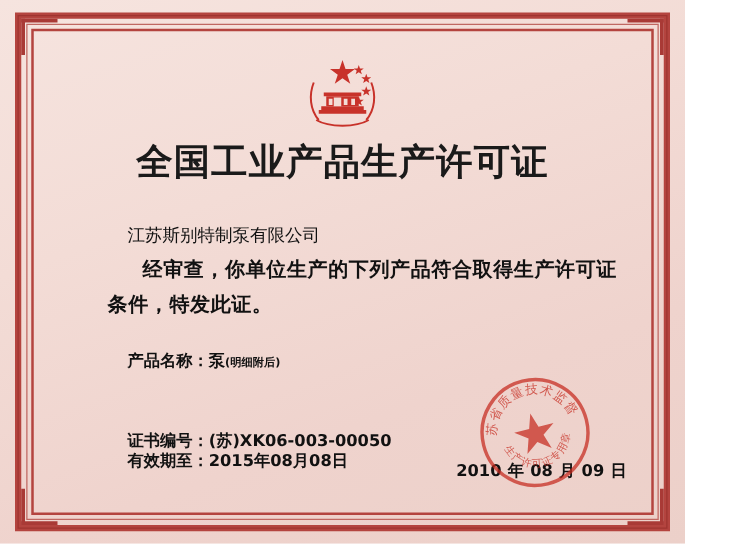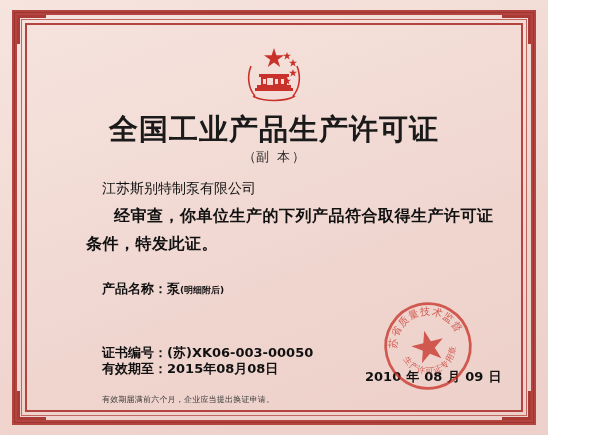--- a/index.html
+++ b/index.html
@@ -220,23 +220,20 @@
 
       <g stroke="#c8322a" stroke-width="1.6" fill="none">
         <path d="M14,20 C10,30 11,42 18,50"></path>
         <path d="M60,20 C64,30 63,42 56,50"></path>
         <path d="M16,50 C26,56 48,56 58,50"></path>
       </g>
     </svg>
 
     <div class="title">全国工业产品生产许可证</div>
 
-    <div class="subtitle">
-      <span>（</span><span class="paren">副  本</span><span>）</span>
-    </div>
 
     <div class="company">江苏斯别特制泵有限公司</div>
 
     <div class="body-line l2">条件，特发此证。</div>
     <div class="body-line l1">经审查，你单位生产的下列产品符合取得生产许可证</div>
 
     <div class="field f-product">
       <span class="label">产品名称：</span><span class="value">泵</span><span class="small">(明细附后)</span>
     </div>
 
@@ -247,21 +244,20 @@
     </div>
 
     <div class="field f-valid">
       <span class="label">有效期至：</span><span class="value">2015年08月08日</span>
     </div>
 
     <div class="date-line">
       <span class="num">2010</span><span>年</span><span class="num">08</span><span>月</span><span class="num">09</span><span>日</span>
     </div>
 
-    <div class="footnote">有效期届满前六个月，企业应当提出换证申请。</div>
 
     <svg class="seal" viewBox="0 0 100 100">
       <circle cx="50" cy="50" r="46" fill="none" stroke="#c62a1f" stroke-width="3"></circle>
       <polygon points="50,33 54.2,45.8 67.6,45.8 56.7,53.7 60.9,66.5 50,58.6 39.1,66.5 43.3,53.7 32.4,45.8 45.8,45.8" fill="#c62a1f"></polygon>
       <path id="sealTop" d="M 16,50 A 34,34 0 0 1 84,50" fill="none"></path>
       <path id="sealBottom" d="M 20,50 A 30,30 0 0 0 80,50" fill="none"></path>
       <text font-size="11" fill="#c62a1f" font-family="DejaVu Sans, sans-serif" letter-spacing="1">
         <textPath href="#sealTop" startOffset="50%" text-anchor="middle">江苏省质量技术监督局</textPath>
       </text>
       <text font-size="9" fill="#c62a1f" font-family="DejaVu Sans, sans-serif" letter-spacing="1">

